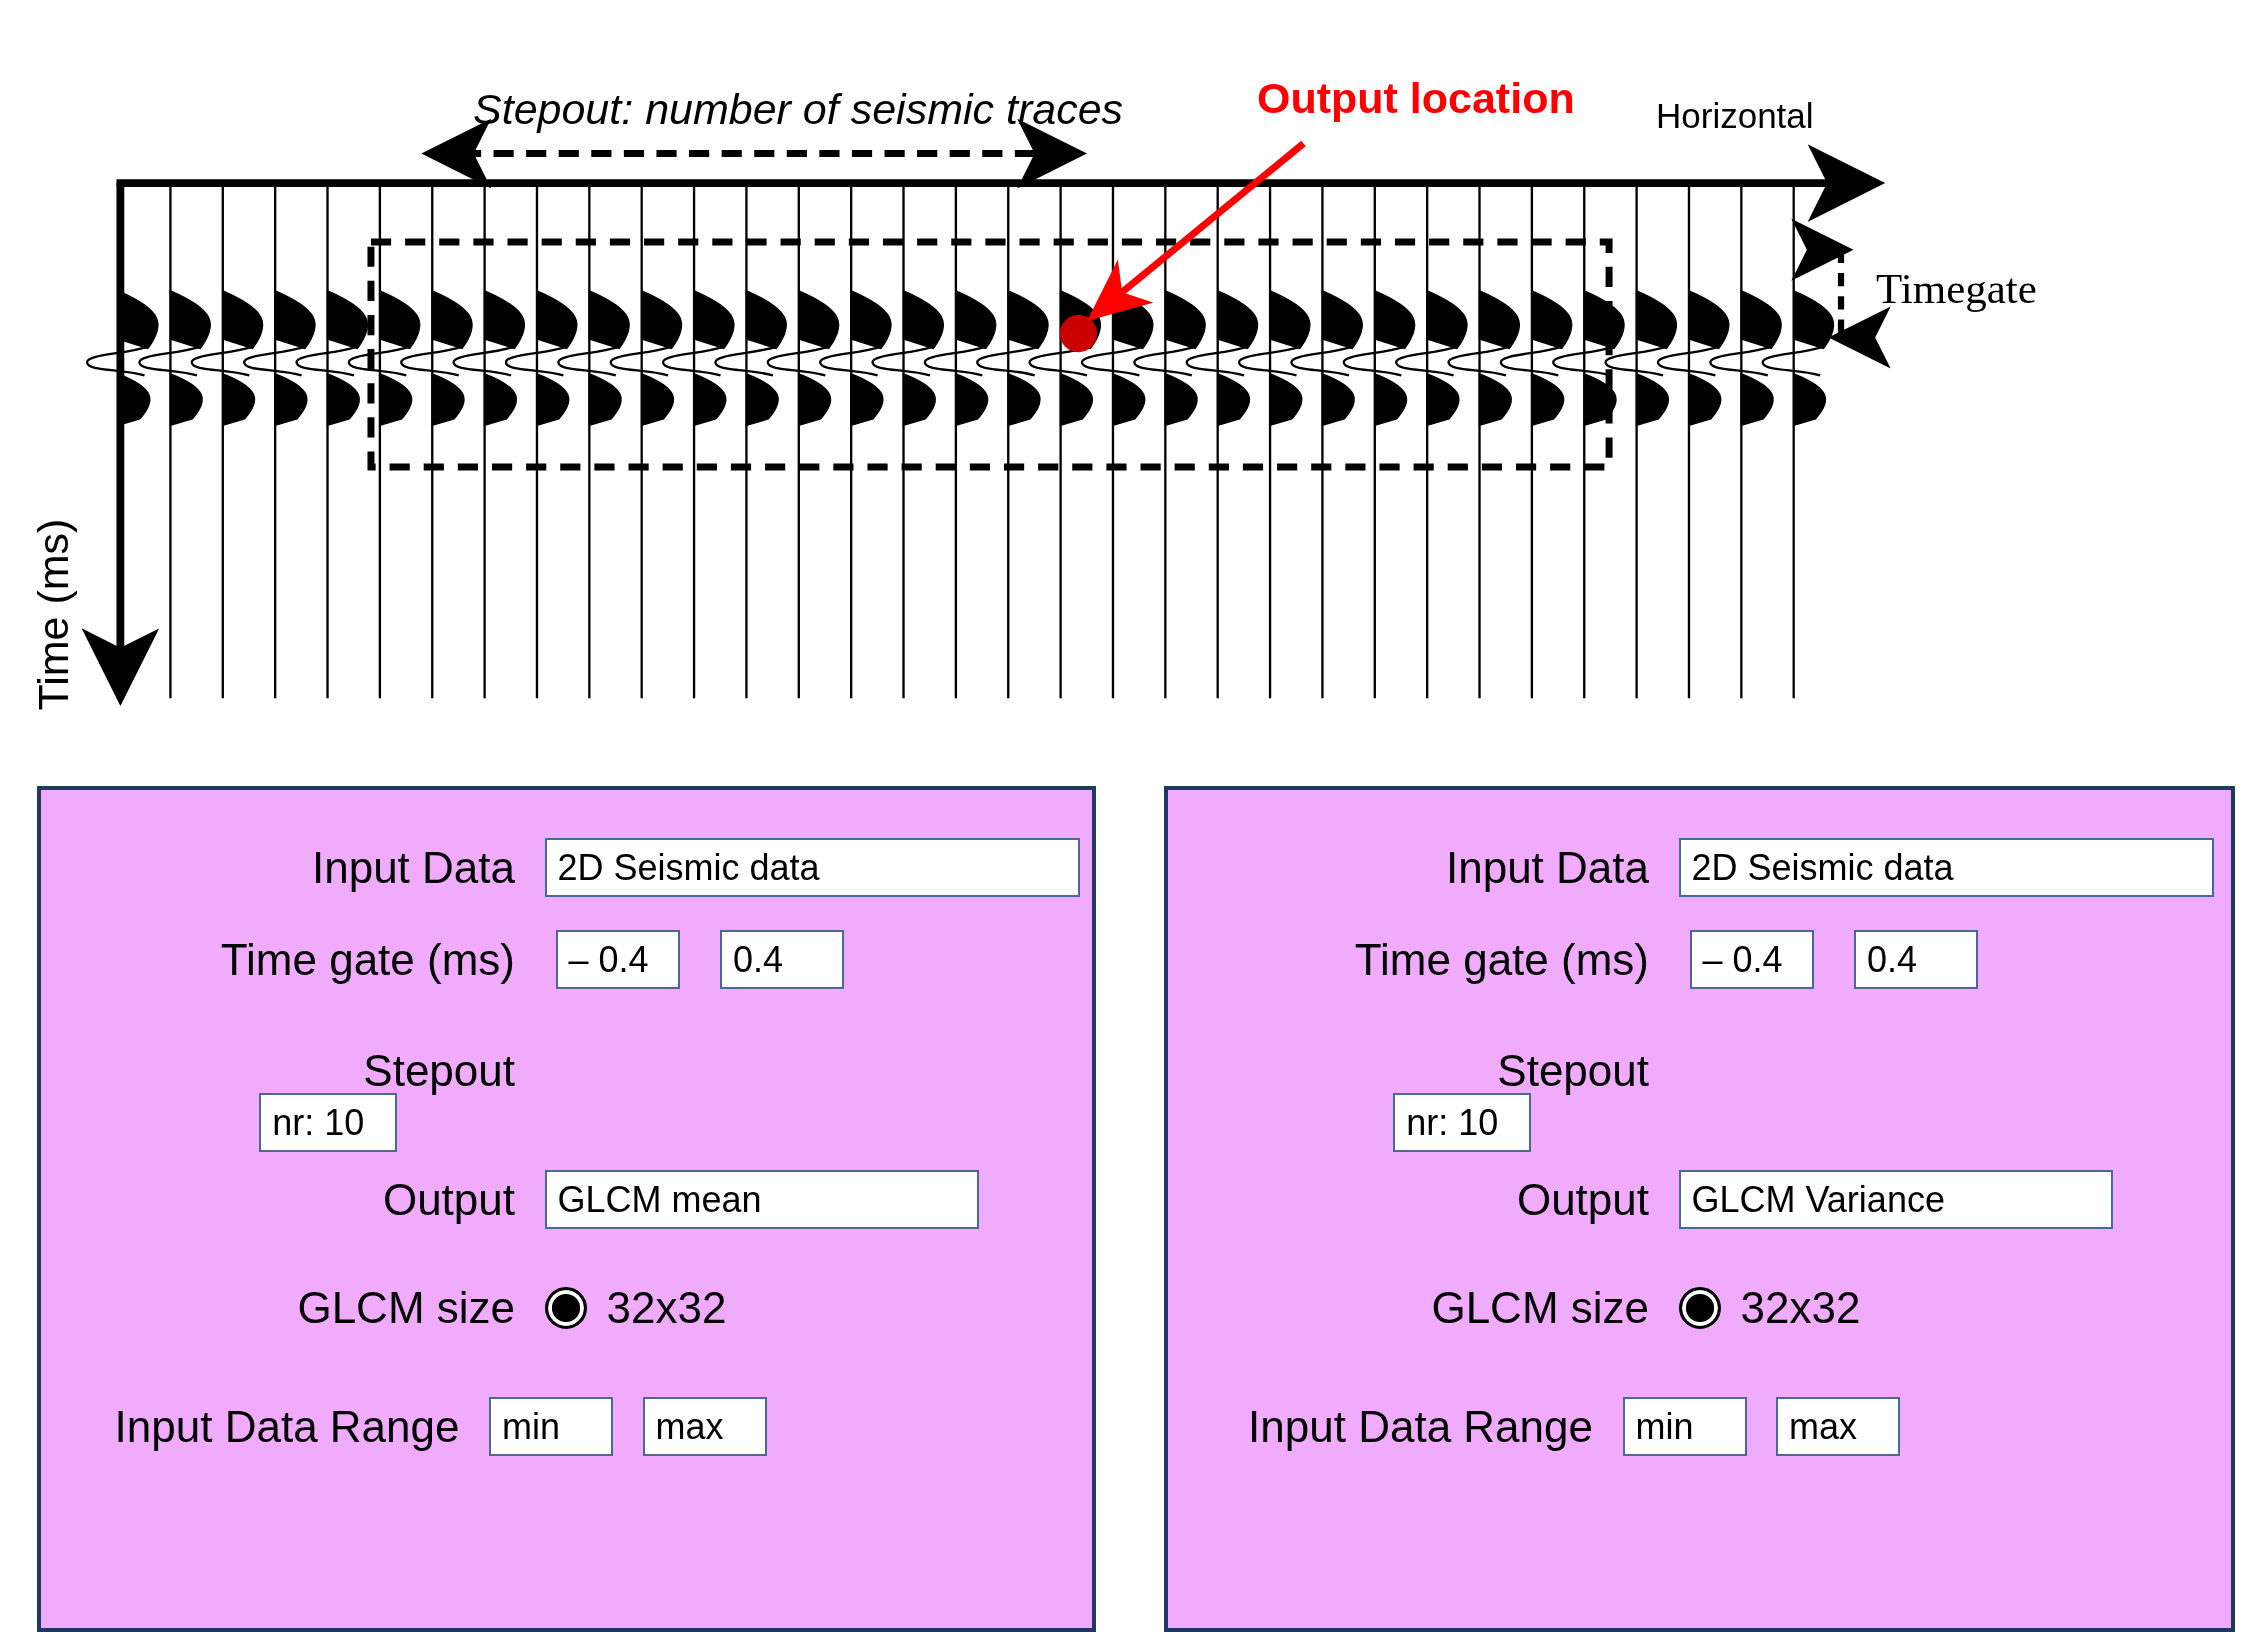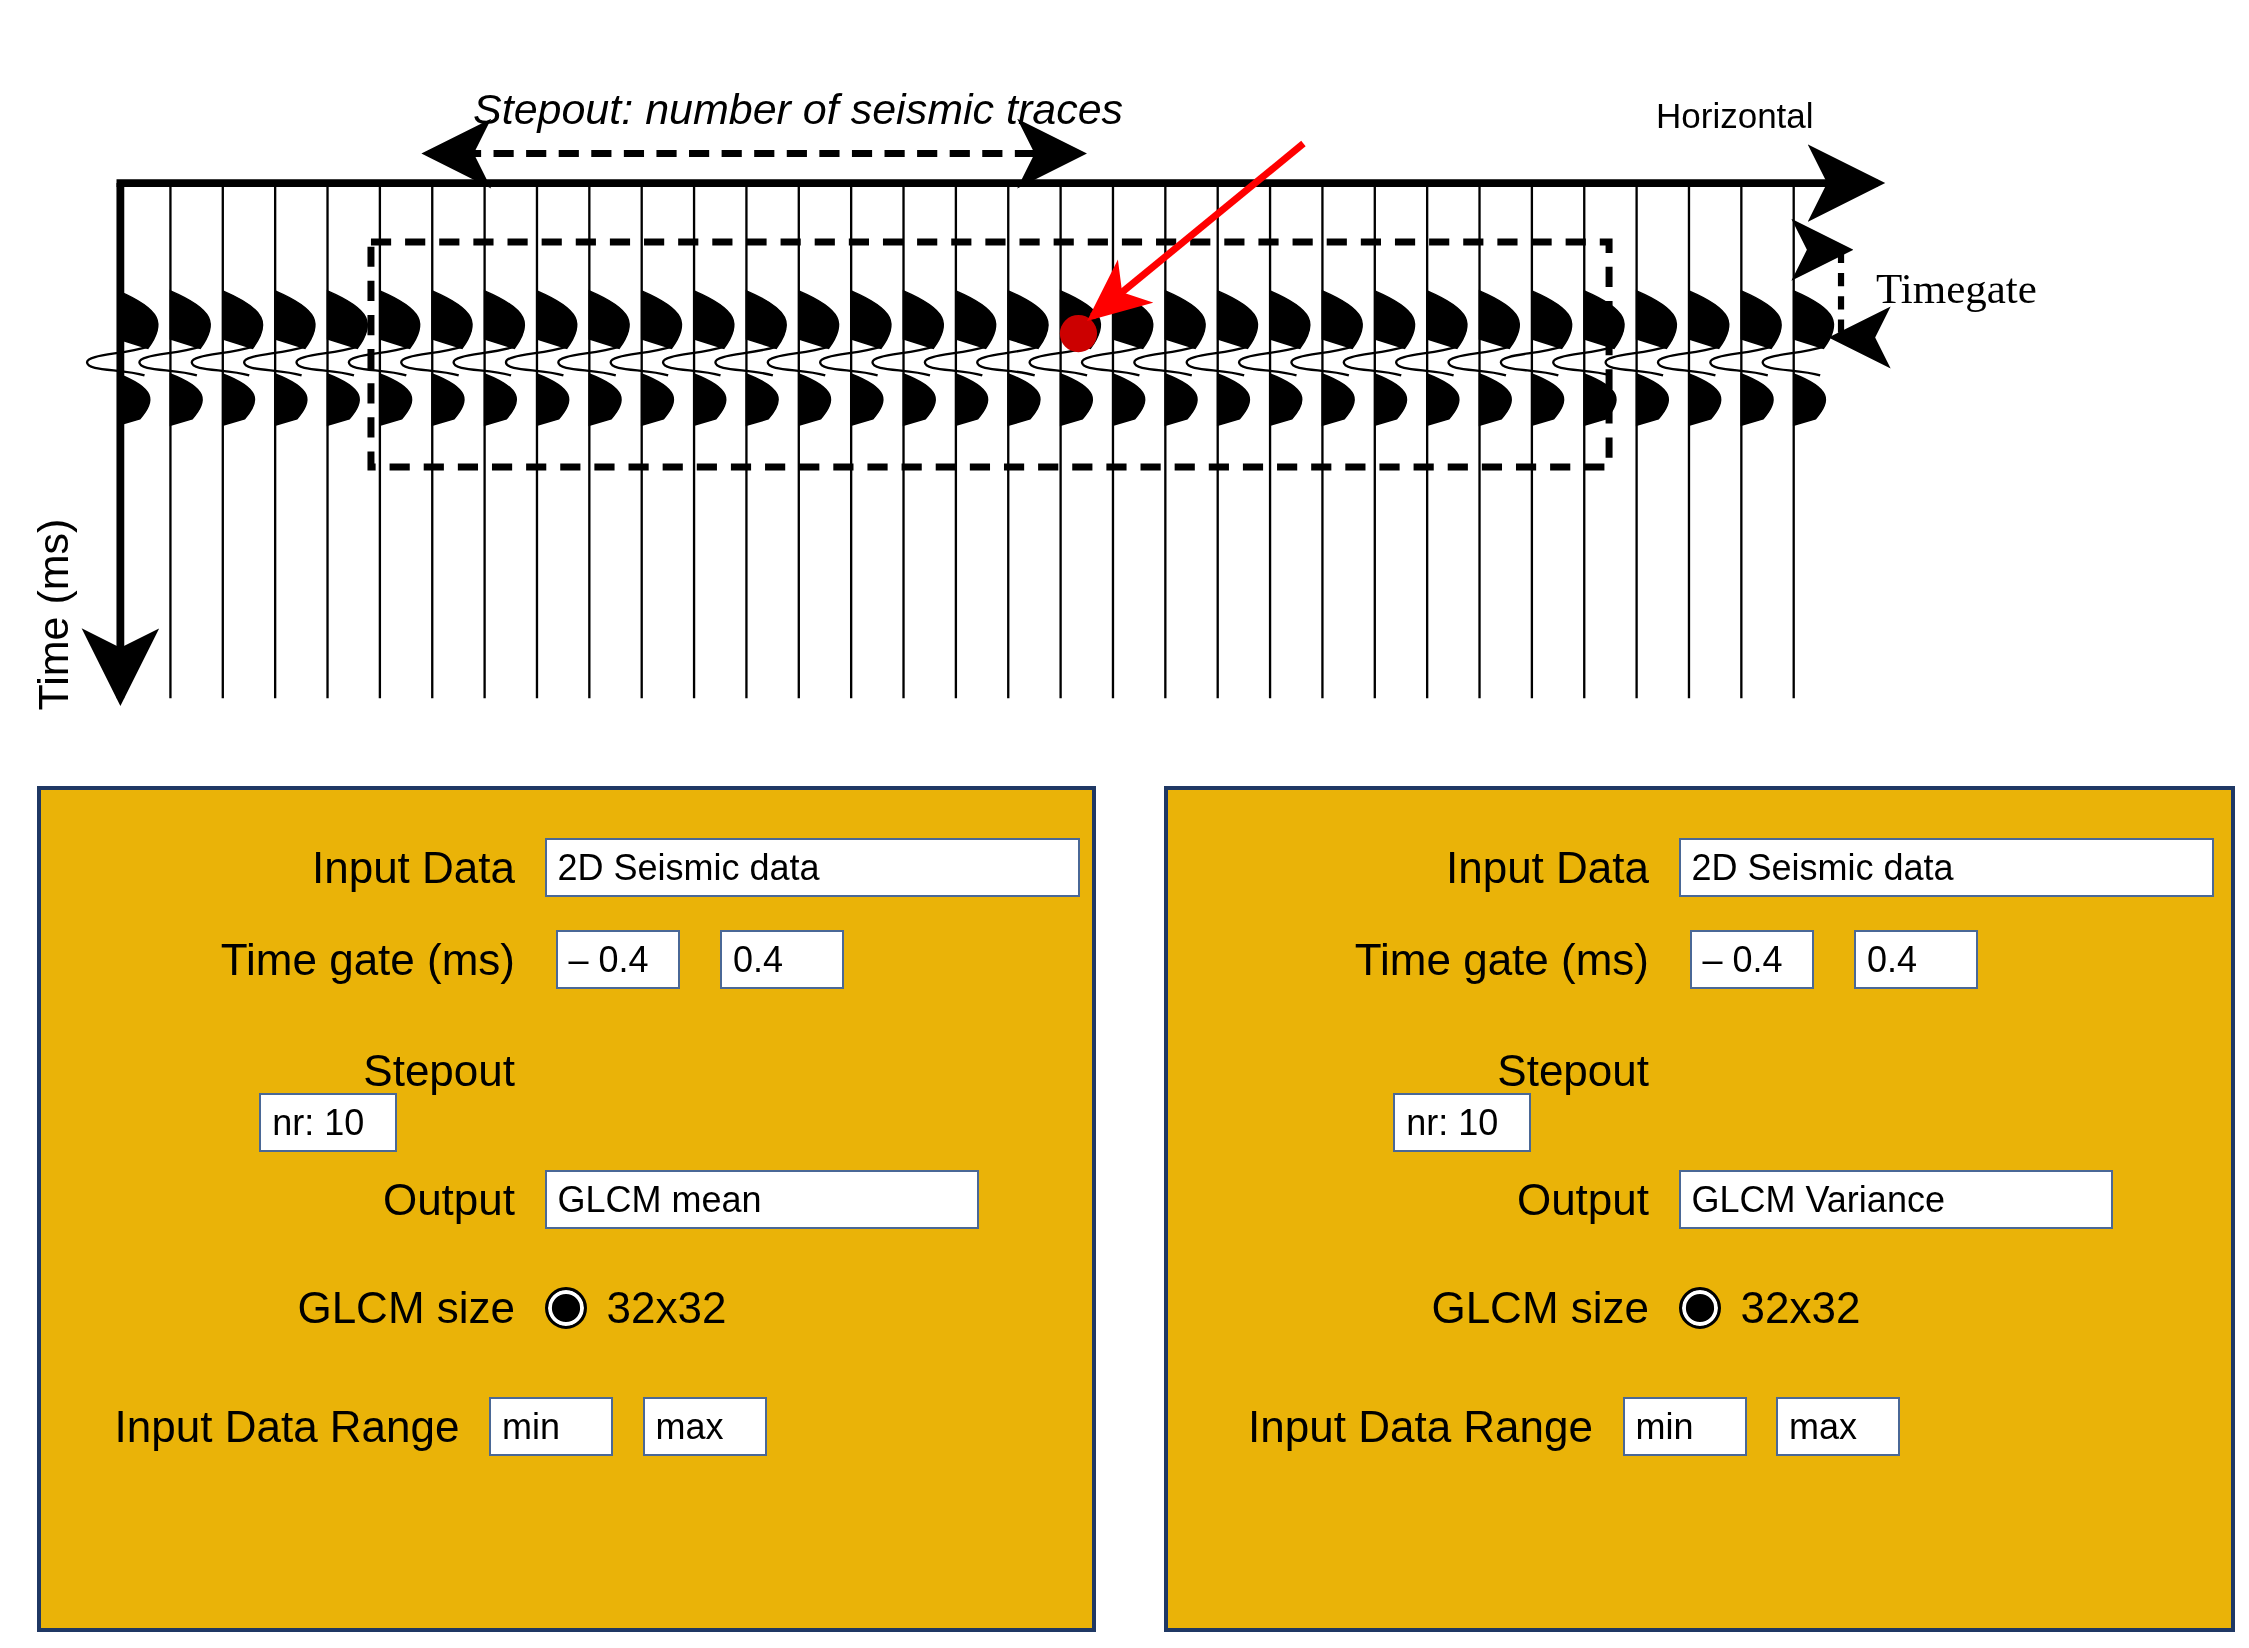--- a/index.html
+++ b/index.html
@@ -54,21 +54,21 @@
     width: 202px;
     font-size: 43px;
     text-align: center;
     transform: rotate(-90deg);
     transform-origin: center center;
   }
 
   
   .param-panel {
     position: absolute;
-    background: #eab308;
+    background: #f0abfc;
     border: 4.7px solid #1f3864;
     top: 786px;
     height: 846px;
   }
   #panel-left  { left: 37px;   width: 1059px; }
   #panel-right { left: 1164px; width: 1071px; }
 
   .panel-inner {
     position: relative;
     width: 100%; height: 100%;
@@ -318,20 +318,21 @@
 
     <g>
       <line x1="2373" y1="322" x2="2373" y2="435" stroke="#000" stroke-width="8" stroke-dasharray="17 13" marker-start="url(#arrowDashUp)" marker-end="url(#arrowDashDown)"></line>
     </g>
   </svg>
 
   <div class="fig-label" id="stepout-label">Stepout: number of seismic traces</div>
 
   <div class="fig-label" id="horizontal-label">Horizontal</div>
 
+  <div class="fig-label" id="output-location-label">Output location</div>
 
   <div class="fig-label" id="timegate-label">Timegate</div>
 
   <div class="fig-label" id="time-axis-label">Time (ms)</div>
 </div>
 
 <div class="param-panel" id="panel-left">
   <div class="panel-inner">
 
     <div class="param-row row-input-data" style="left:71px;">

